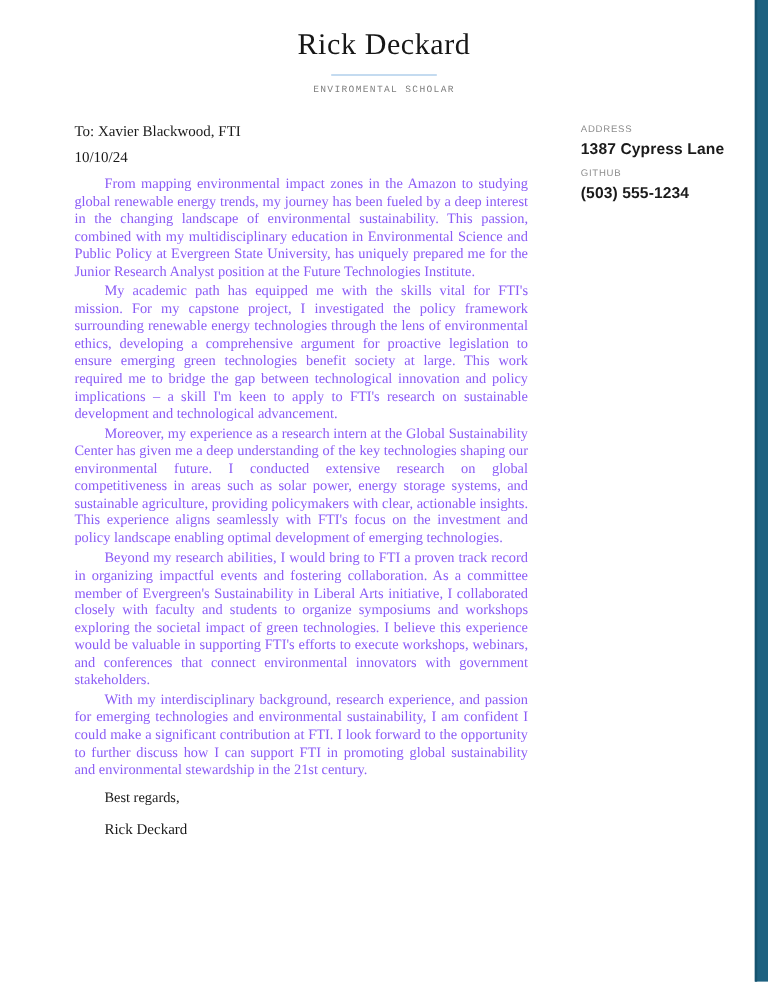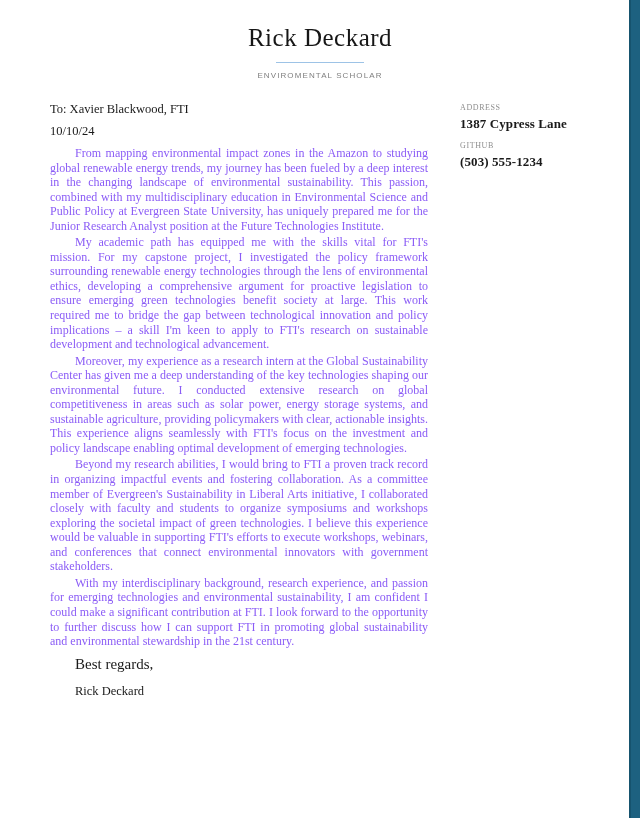--- a/index.html
+++ b/index.html
@@ -37,33 +37,34 @@
     color: #161616;
     letter-spacing: 0.5px;
   }
   .header .divider {
     width: 88px;
     height: 1px;
     background: #9dc3e6;
     margin: 10px auto 8px auto;
   }
   .header .subtitle {
-    font-family: Liberation Sans, sans-serif;
+    font-family: Liberation Mono, monospace;
     font-size: 8px;
     color: #7f7f7f;
     letter-spacing: 1.1px;
   }
   .content {
     display: flex;
     margin-top: 22px;
     padding-left: 50px;
   }
   .letter-col {
     width: 378px;
     flex: 0 0 378px;
+    margin-left: 12px;
   }
   .letter-col .to-line,
   .letter-col .date-line {
     font-size: 12.5px;
     line-height: 15px;
     margin-bottom: 7px;
   }
   .letter-col .salutation {
     font-size: 12.5px;
     line-height: 15px;
@@ -72,35 +73,35 @@
   }
   .letter-col p.body-para {
     font-size: 12px;
     line-height: 14.55px;
     text-align: justify;
     text-indent: 25px;
     margin-bottom: 2px;
     color: #8b5cf6;
   }
   .letter-col .closing {
-    font-size: 15px;
+    font-size: 12px;
     line-height: 15px;
     padding-left: 25px;
     margin-top: 8px;
   }
   .letter-col .signature {
     font-size: 12.5px;
     line-height: 15px;
     padding-left: 25px;
     margin-top: 12px;
   }
   .sidebar-col {
-    margin-left: 32px;
+    margin-left: 44px;
     width: 165px;
-    font-family: Liberation Serif, serif;
+    font-family: Liberation Sans, sans-serif;
     padding-top: 1px;
   }
   .contact-item { margin-bottom: 9px; }
   .contact-item .label {
     font-size: 8px;
     color: #8e8e8e;
     letter-spacing: 0.6px;
     margin-bottom: 4px;
   }
   .contact-item .value {

